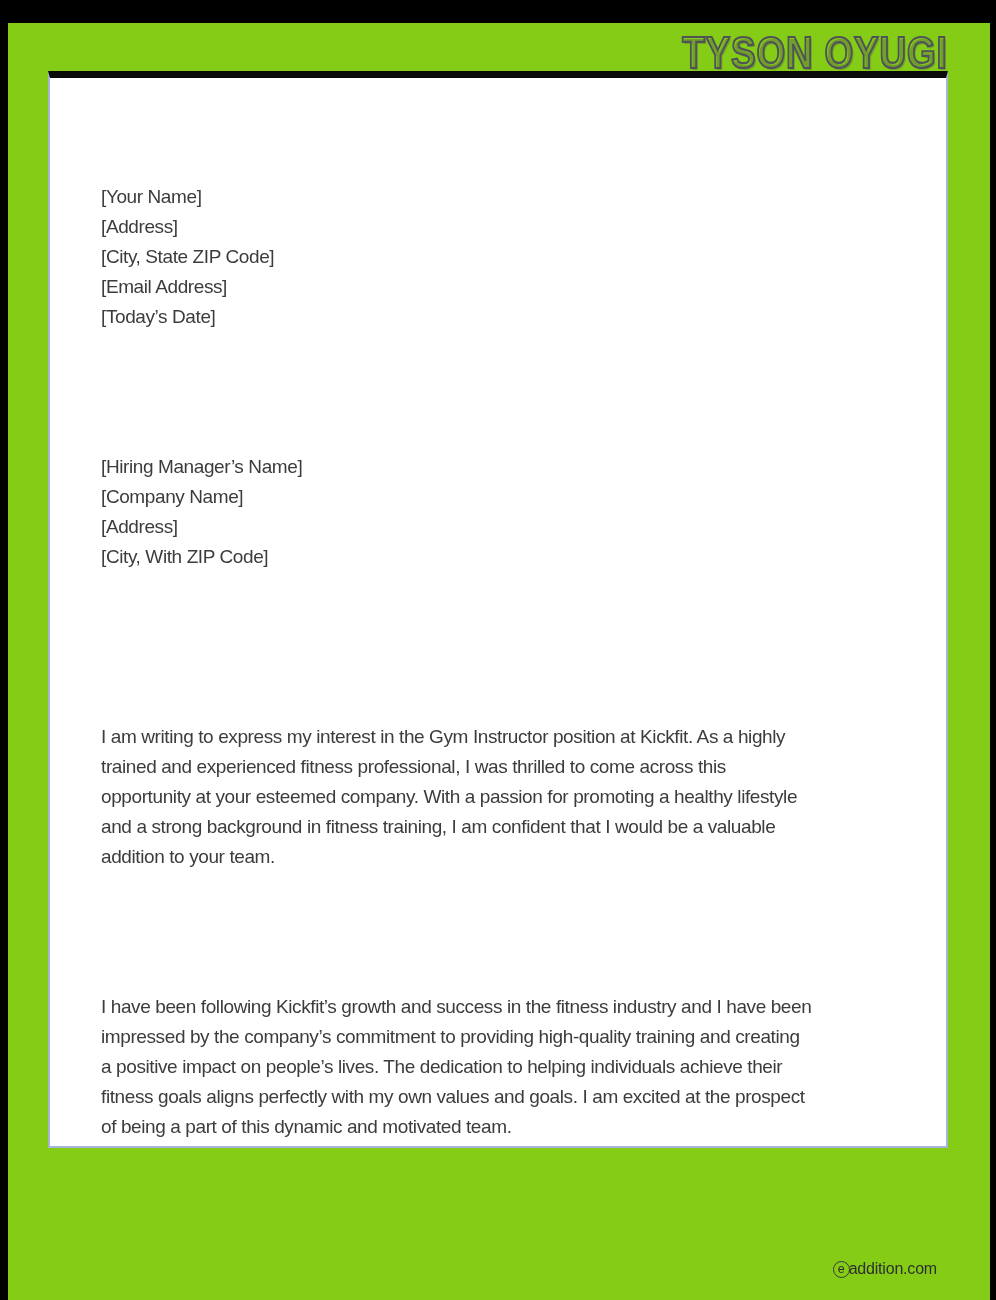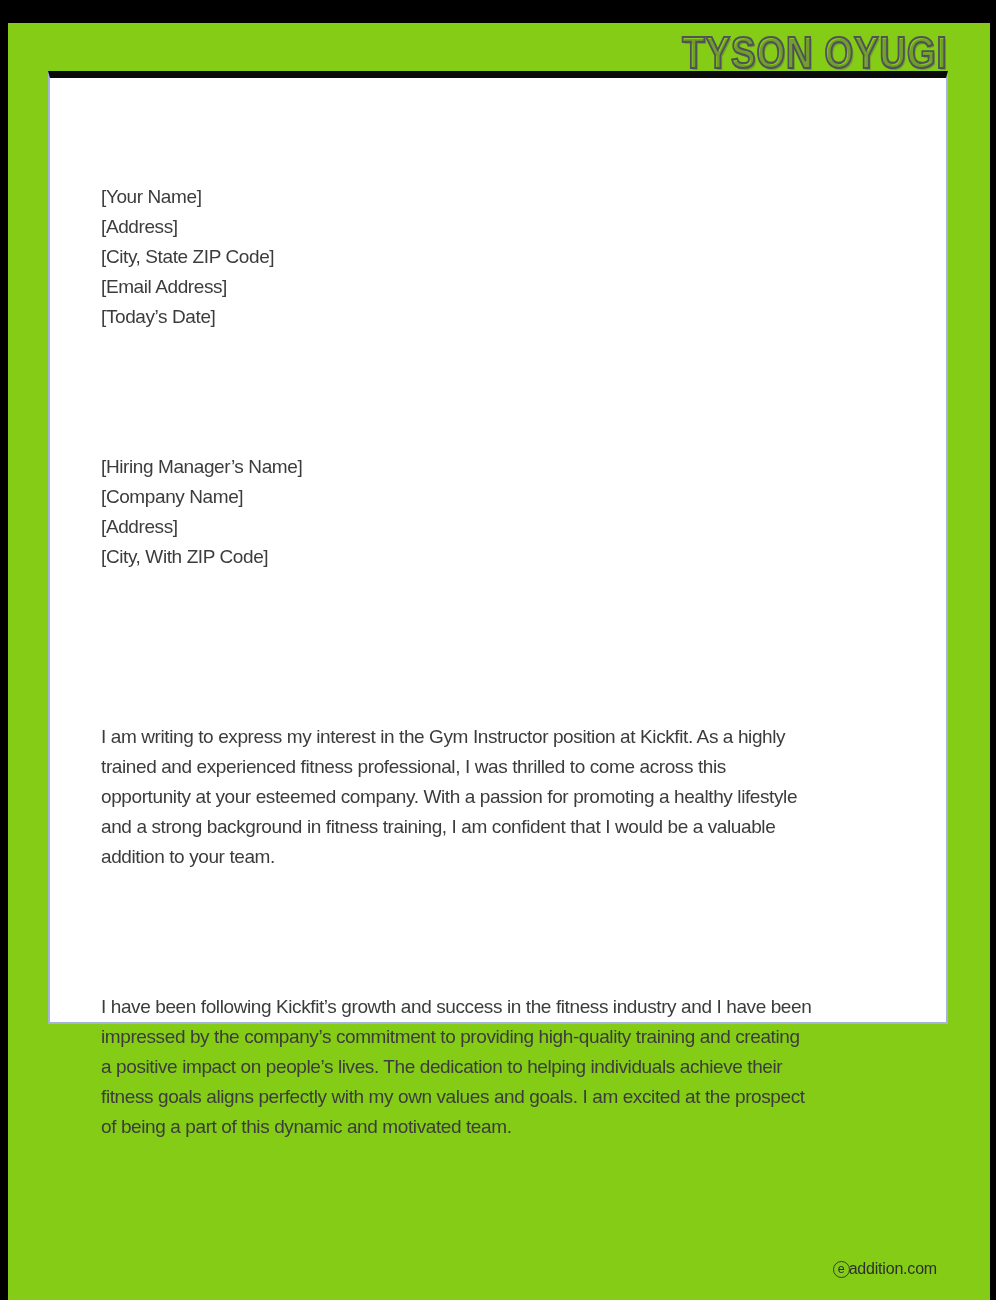--- a/index.html
+++ b/index.html
@@ -25,21 +25,21 @@
     color: transparent;
     -webkit-text-stroke: 2.2px #51515a;
     text-shadow: 2px 2px 0 rgba(75,75,85,0.35);
     transform: scaleX(0.82);
     transform-origin: 100% 50%;
     white-space: nowrap;
   }
   .page {
     position: absolute;
     left: 40px; top: 48px;
-    width: 900px; height: 953px;
+    width: 900px; height: 1077px;
     background: #ffffff;
     border-top: 7px solid #0a0a0a;
     border-left: 2px solid #a6b4da;
     border-right: 2px solid #a6b4da;
     border-bottom: 2px solid #a6b4da;
   }
   .content {
     padding: 44px 12px 0 51px;
     font-size: 19px;
     line-height: 30px;

